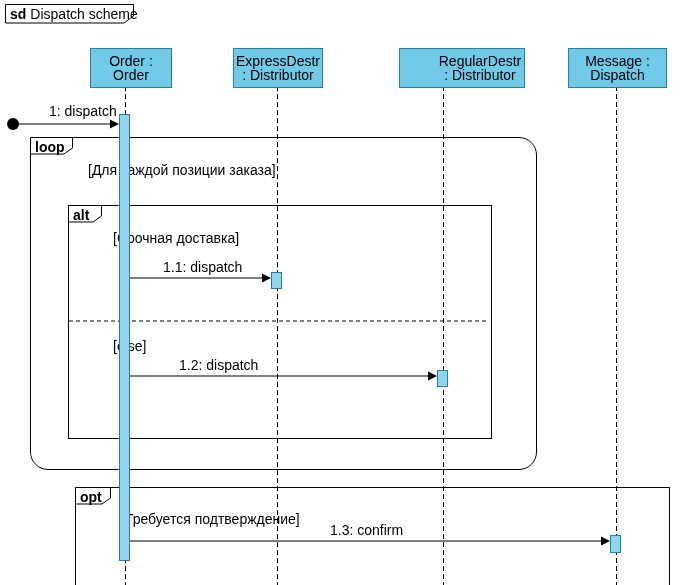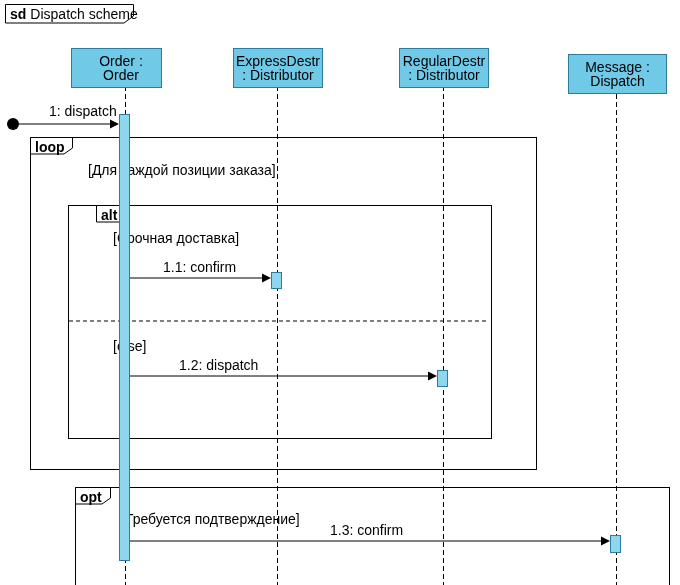--- a/index.html
+++ b/index.html
@@ -84,71 +84,71 @@
     <polygon points="610,541 601,536.5 601,545.5" fill="#000"></polygon>
   </svg>
 
   <div class="tag" style="left:5px; top:4px;">
     <svg width="130" height="20">
       <polygon points="0.5,0.5 128.5,0.5 128.5,12 119,19 0.5,19" fill="#fff" stroke="#000"></polygon>
     </svg>
     <span class="tag-text"><b>sd</b><span class="frame-title">Dispatch scheme</span></span>
   </div>
 
-  <div class="fragment" style="left:30px; top:137px; width:505px; height:331px;">
+  <div class="fragment" style="left:30px; top:137px; width:505px; height:331px;border-radius:18px;">
     <div class="tag" style="left:-1px; top:-1px;">
       <svg width="44" height="18">
         <polygon points="0.5,0.5 42.5,0.5 42.5,11 34,17 0.5,17" fill="#fff" stroke="#000"></polygon>
       </svg>
       <span class="tag-text">loop</span>
     </div>
     <div class="lbl" style="left:57px; top:24px;">[Для каждой позиции заказа]</div>
 
     <div class="fragment" style="left:37px; top:67px; width:422px; height:232px;">
-      <div class="tag" style="left:-1px; top:-1px;margin-left:28px;">
+      <div class="tag" style="left:-1px; top:-1px;">
         <svg width="35" height="18">
           <polygon points="0.5,0.5 33.5,0.5 33.5,11 25,17 0.5,17" fill="#fff" stroke="#000"></polygon>
         </svg>
         <span class="tag-text">alt</span>
       </div>
       <div class="lbl" style="left:44px; top:24px;">[Срочная доставка]</div>
       <div class="lbl" style="left:44px; top:132px;">[else]</div>
     </div>
   </div>
 
   <div class="fragment" style="left:75px; top:487px; width:593px; height:97px;">
     <div class="tag" style="left:-1px; top:-1px;">
       <svg width="37" height="18">
         <polygon points="0.5,0.5 35.5,0.5 35.5,11 27,17 0.5,17" fill="#fff" stroke="#000"></polygon>
       </svg>
       <span class="tag-text">opt</span>
     </div>
     <div class="lbl" style="left:45px; top:23px;">[Требуется подтверждение]</div>
   </div>
 
-  <div class="ll-head" style="left:71px; width:80px;padding-left:9px;">
+  <div class="ll-head" style="left:90px; width:80px;">
     <span class="ll-line">Order : Order</span>
 
   </div>
   <div class="ll-head" style="left:233px; width:88px;text-align:right;">
     <span class="ll-line">ExpressDestr</span>
     <span class="ll-line">: Distributor</span>
   </div>
-  <div class="ll-head" style="left:399px; width:88px;">
+  <div class="ll-head" style="left:399px; width:88px;padding-left:36px;">
     <span class="ll-line">RegularDestr</span>
     <span class="ll-line">: Distributor</span>
   </div>
-  <div class="ll-head" style="left:568px; width:97px;margin-top:6px;">
+  <div class="ll-head" style="left:568px; width:97px;">
     <span class="ll-line">Message :</span>
     <span class="ll-line">Dispatch</span>
   </div>
 
   <div class="activation" style="left:119px; top:114px; height:447px;"></div>
   <div class="activation" style="left:271px; top:272px; height:17px;"></div>
   <div class="activation" style="left:437px; top:370px; height:17px;"></div>
   <div class="activation" style="left:610px; top:535px; height:18px;"></div>
 
   <div class="lbl" style="left:33px; top:103px;margin-left:16px;">1: dispatch</div>
-  <div class="lbl" style="left:163px; top:259px;">1.1: confirm</div>
+  <div class="lbl" style="left:163px; top:259px;">1.1: dispatch</div>
   <div class="lbl" style="left:179px; top:357px;">1.2: dispatch</div>
   <div class="lbl" style="left:330px; top:522px;">1.3: confirm</div>
 
 </div>
 
 </body></html>

